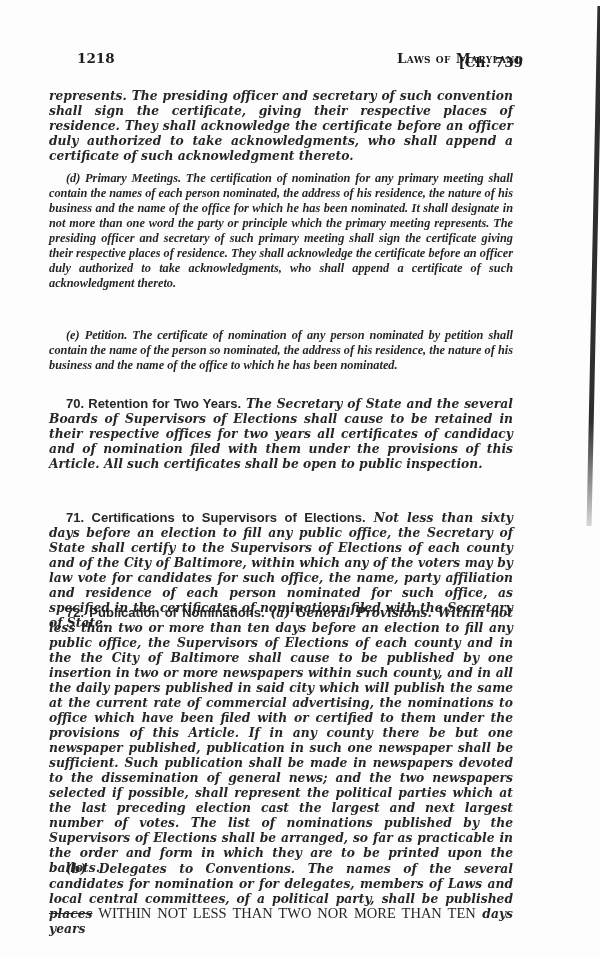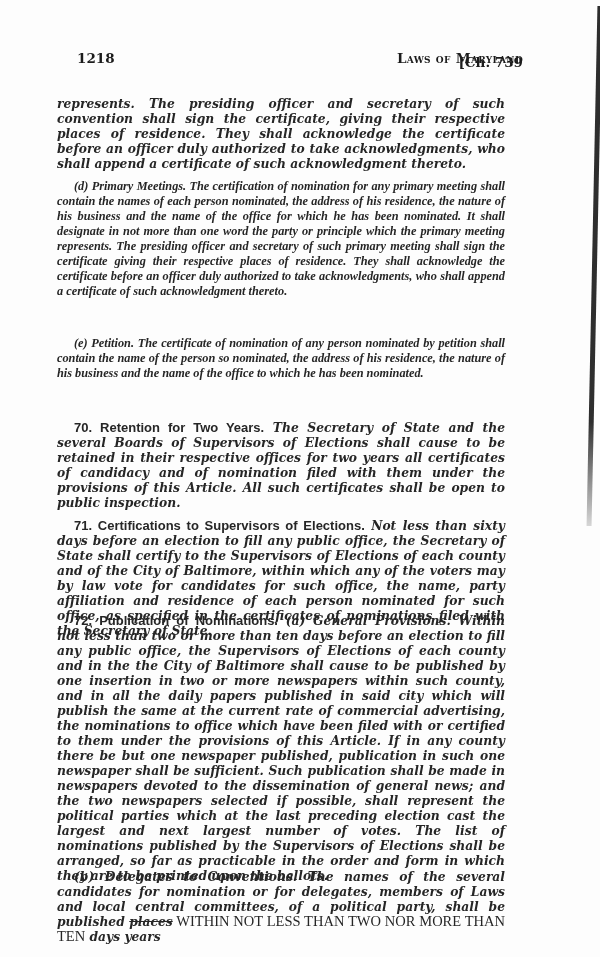--- a/index.html
+++ b/index.html
@@ -17,21 +17,21 @@
     font-size: 13.5px; font-weight: bold;
   }
   .header .page { position: absolute; left: 0; top: 0; margin-left: 41px; }
   .header .title { position: absolute; left: 0; right: 0; text-align: right; font-variant: small-caps; letter-spacing: 0.3px; }
   .header .chapter { position: absolute; right: 0; top: 4px; text-align: right; }
   .text {
     position: absolute; left: 41px; width: 480px;
     font-size: 12.3px; line-height: 15px; font-style: italic; font-weight: bold;
     text-align: justify; color: #262626;
   }
-  .para { margin: 16px; text-indent: 17px; }
+  .para { margin: 8px; text-indent: 17px; }
   .sec { font-style: normal; font-weight: bold; font-family: "Liberation Sans", "DejaVu Sans", sans-serif; font-size: 13px; }
   .caps { font-style: normal; font-weight: normal; font-family: "Liberation Serif", serif; font-size: 14.5px; }
   .strike { text-decoration: line-through; }
 </style>
 </head>
 <body>
 
 <div class="edge"></div>
 
 <div class="header">
@@ -45,21 +45,21 @@
 </div>
 
 <div class="text" style="top:163px;font-family:Liberation Serif, serif;">
   <p class="para">(d) Primary Meetings. The certification of nomination for any primary meeting shall contain the names of each person nominated, the address of his residence, the nature of his business and the name of the office for which he has been nominated. It shall designate in not more than one word the party or principle which the primary meeting represents.  The presiding officer and secretary of such primary meeting shall sign the certificate giving their respective places of residence.  They shall acknowledge the certificate before an officer duly authorized to take acknowledgments, who shall append a certificate of such acknowledgment thereto.</p>
 </div>
 
 <div class="text" style="top:320px;font-family:Liberation Serif, serif;">
   <p class="para">(e) Petition. The certificate of nomination of any person nominated by petition shall contain the name of the person so nominated, the address of his residence, the nature of his business and the name of the office to which he has been nominated.</p>
 </div>
 
-<div class="text" style="top:404px;">
+<div class="text" style="top:388px;">
   <p class="para"><span class="sec">70. Retention for Two Years.</span><span> The Secretary of State and the several Boards of Supervisors of Elections shall cause to be retained in their respective offices for two years all certificates of candidacy and of nomination filed with them under the provisions of this Article. All such certificates shall be open to public inspection.</span></p>
 </div>
 
 <div class="text" style="top:502px;">
   <p class="para"><span class="sec">71. Certifications to Supervisors of Elections.</span><span> Not less than sixty days before an election to fill any public office, the Secretary of State shall certify to the Supervisors of Elections of each county and of the City of Baltimore, within which any of the voters may by law vote for candidates for such office, the name, party affiliation and residence of each person nominated for such office, as specified in the certificates of nominations filed with the Secretary of State.</span></p>
 </div>
 
 <div class="text" style="top:597px;">
   <p class="para"><span class="sec">72. Publication of Nominations.</span><span> (a) General Provisions. Within not less than two or more than ten days before an election to fill any public office, the Supervisors of Elections of each county and in the the City of Baltimore shall cause to be published by one insertion in two or more newspapers within such county, and in all the daily papers published in said city which will publish the same at the current rate of commercial advertising, the nominations to office which have been filed with or certified to them under the provisions of this Article.  If in any county there be but one newspaper published, publication in such one newspaper shall be sufficient.  Such publication shall be made in newspapers devoted to the dissemination of general news; and the two newspapers selected if possible, shall represent the political parties which at the last preceding election cast the largest and next largest number of votes. The list of nominations published by the Supervisors of Elections shall be arranged, so far as practicable in the order and form in which they are to be printed upon the ballots.</span></p>
 </div>

